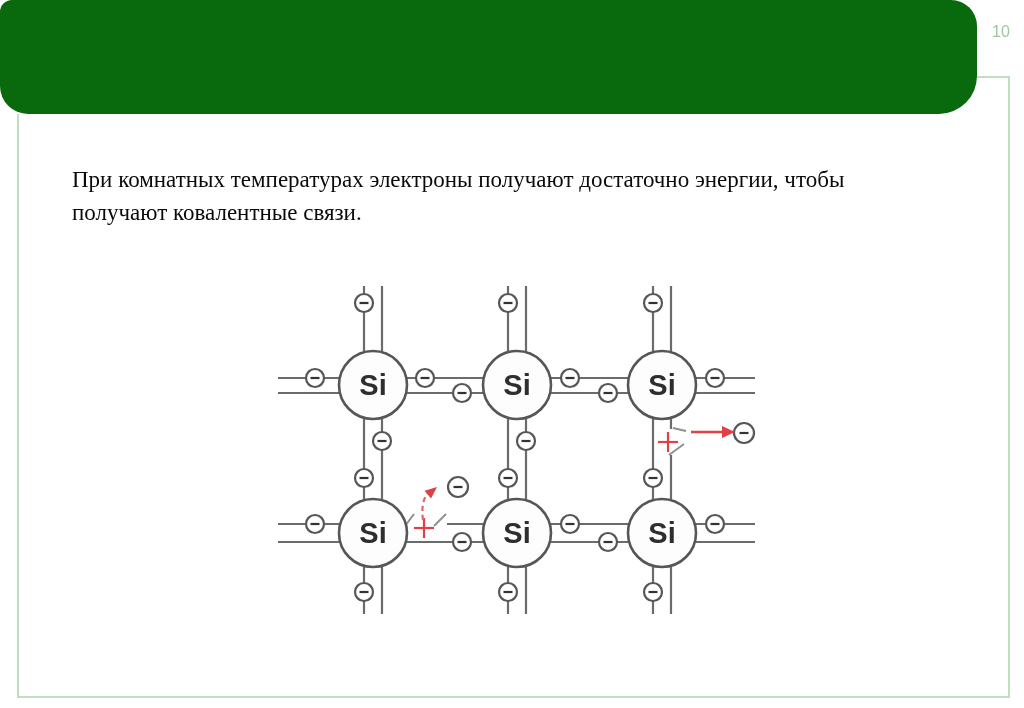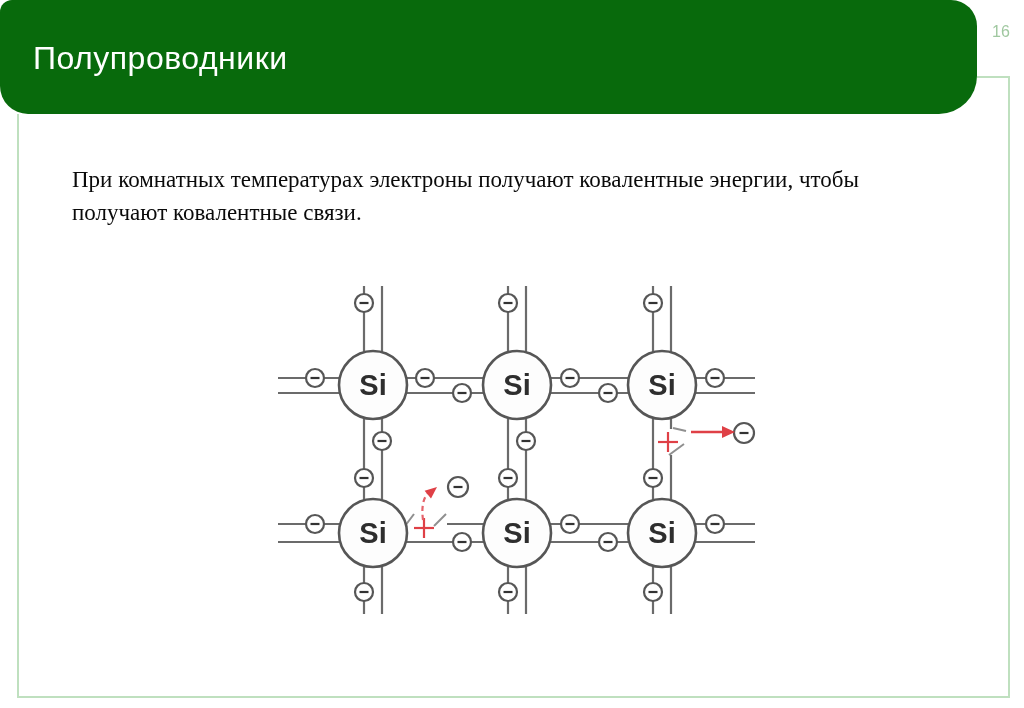--- a/index.html
+++ b/index.html
@@ -32,30 +32,29 @@
   }
   .body-text div{white-space:nowrap;}
   svg.lattice{position:absolute;left:0;top:0;pointer-events:none;}
 </style>
 </head>
 <body>
 
 <div class="slide">
 
   <div class="header"></div>
-  <div class="title">Полупроводники</div>
-  <div class="page-number">16</div>
+  <div class="page-number">10</div>
 
   <div class="frame-line frame-top-right"></div>
   <div class="frame-line frame-right"></div>
   <div class="frame-line frame-bottom"></div>
   <div class="frame-line frame-left"></div>
 
   <div class="body-text">
-    <div>При комнатных температурах электроны получают ковалентные энергии, чтобы</div>
+    <div>При комнатных температурах электроны получают достаточно энергии, чтобы</div>
     <div>получают ковалентные связи.</div>
   </div>
 
   <svg class="lattice" width="1024" height="708" viewBox="0 0 1024 708">
       <line x1="278" y1="378" x2="755" y2="378" stroke="#6b6b6b" stroke-width="2.2"></line>
       <line x1="278" y1="393" x2="755" y2="393" stroke="#6b6b6b" stroke-width="2.2"></line>
       <line x1="278" y1="542" x2="755" y2="542" stroke="#6b6b6b" stroke-width="2.2"></line>
       <line x1="278" y1="524" x2="399" y2="524" stroke="#6b6b6b" stroke-width="2.2"></line>
       <line x1="447" y1="524" x2="755" y2="524" stroke="#6b6b6b" stroke-width="2.2"></line>
       <line x1="364" y1="286" x2="364" y2="614" stroke="#6b6b6b" stroke-width="2.2"></line>

